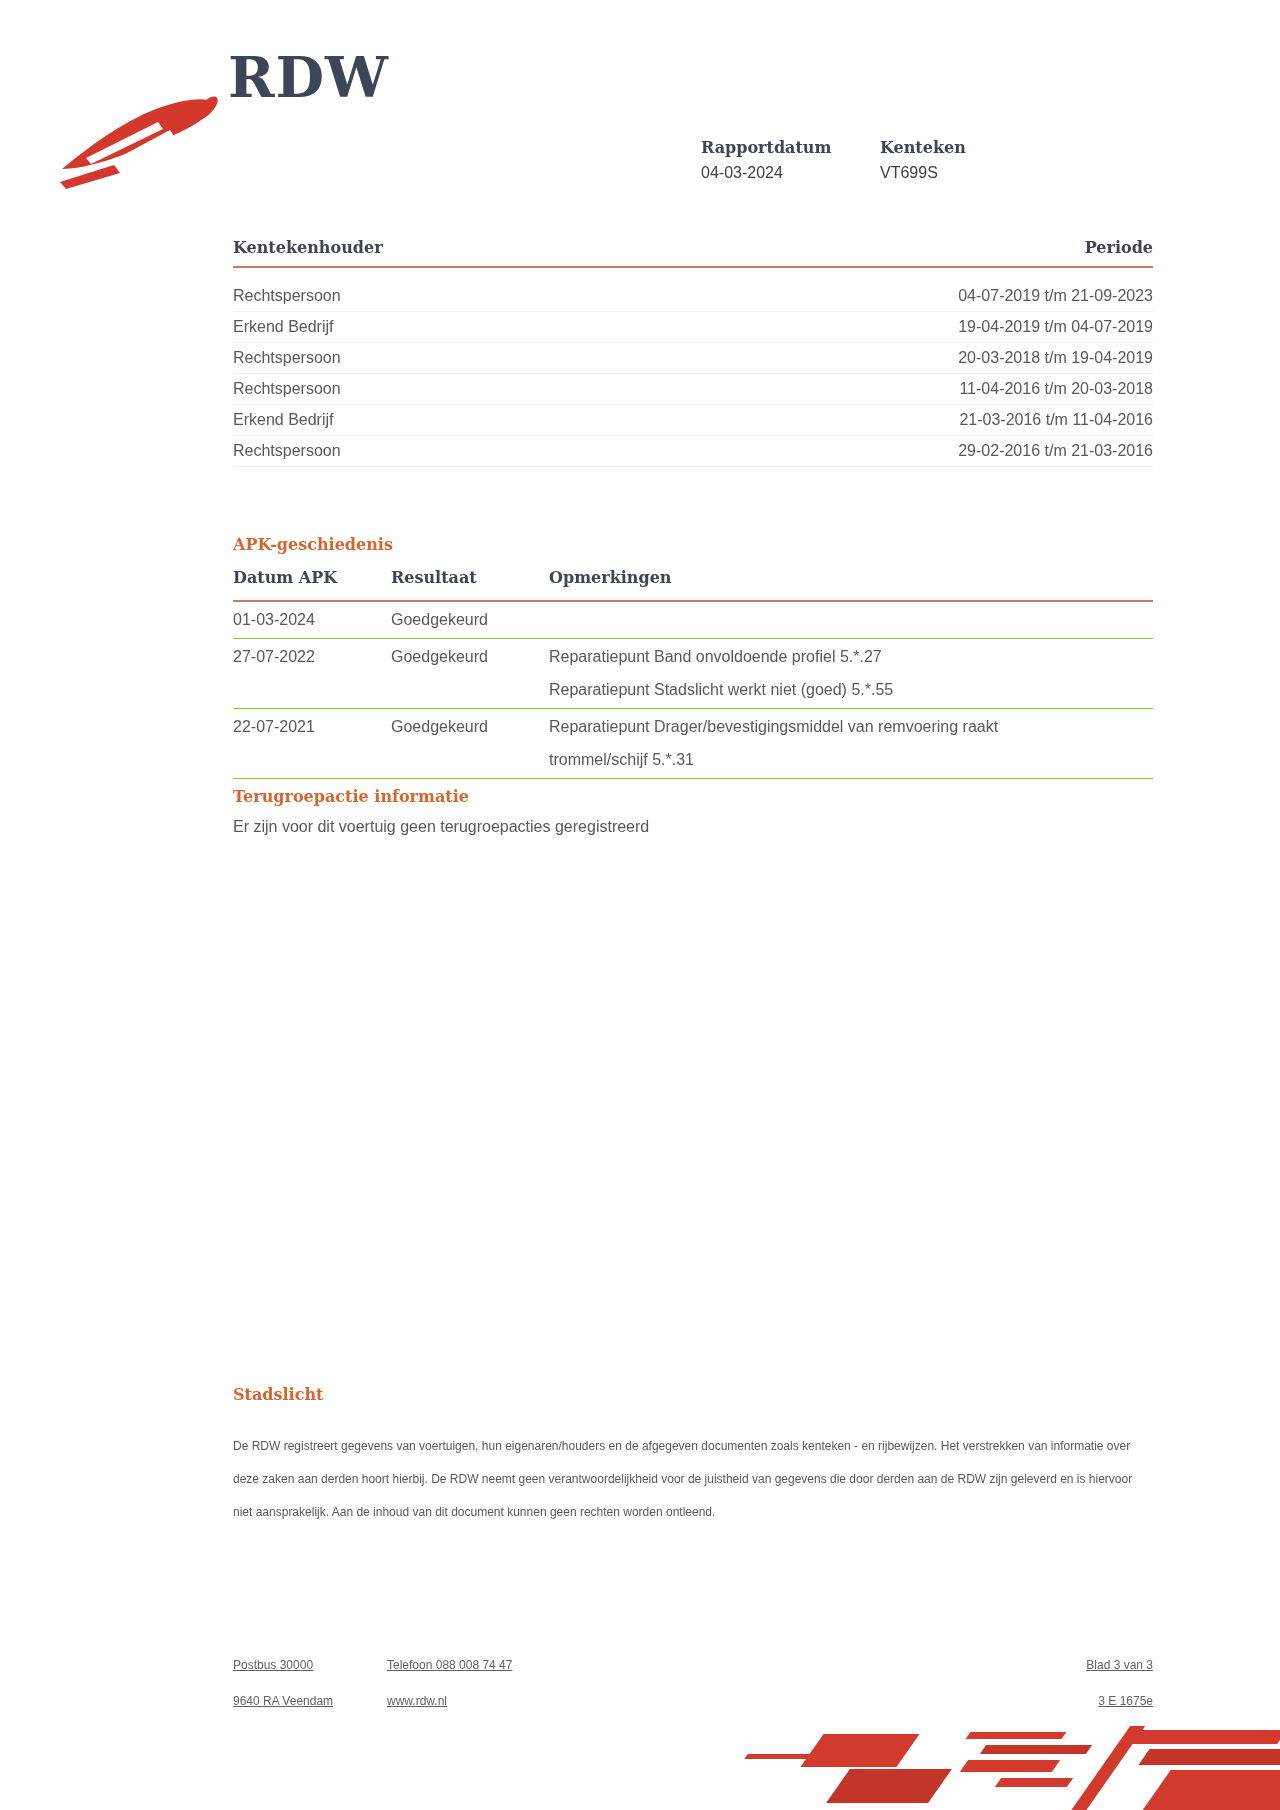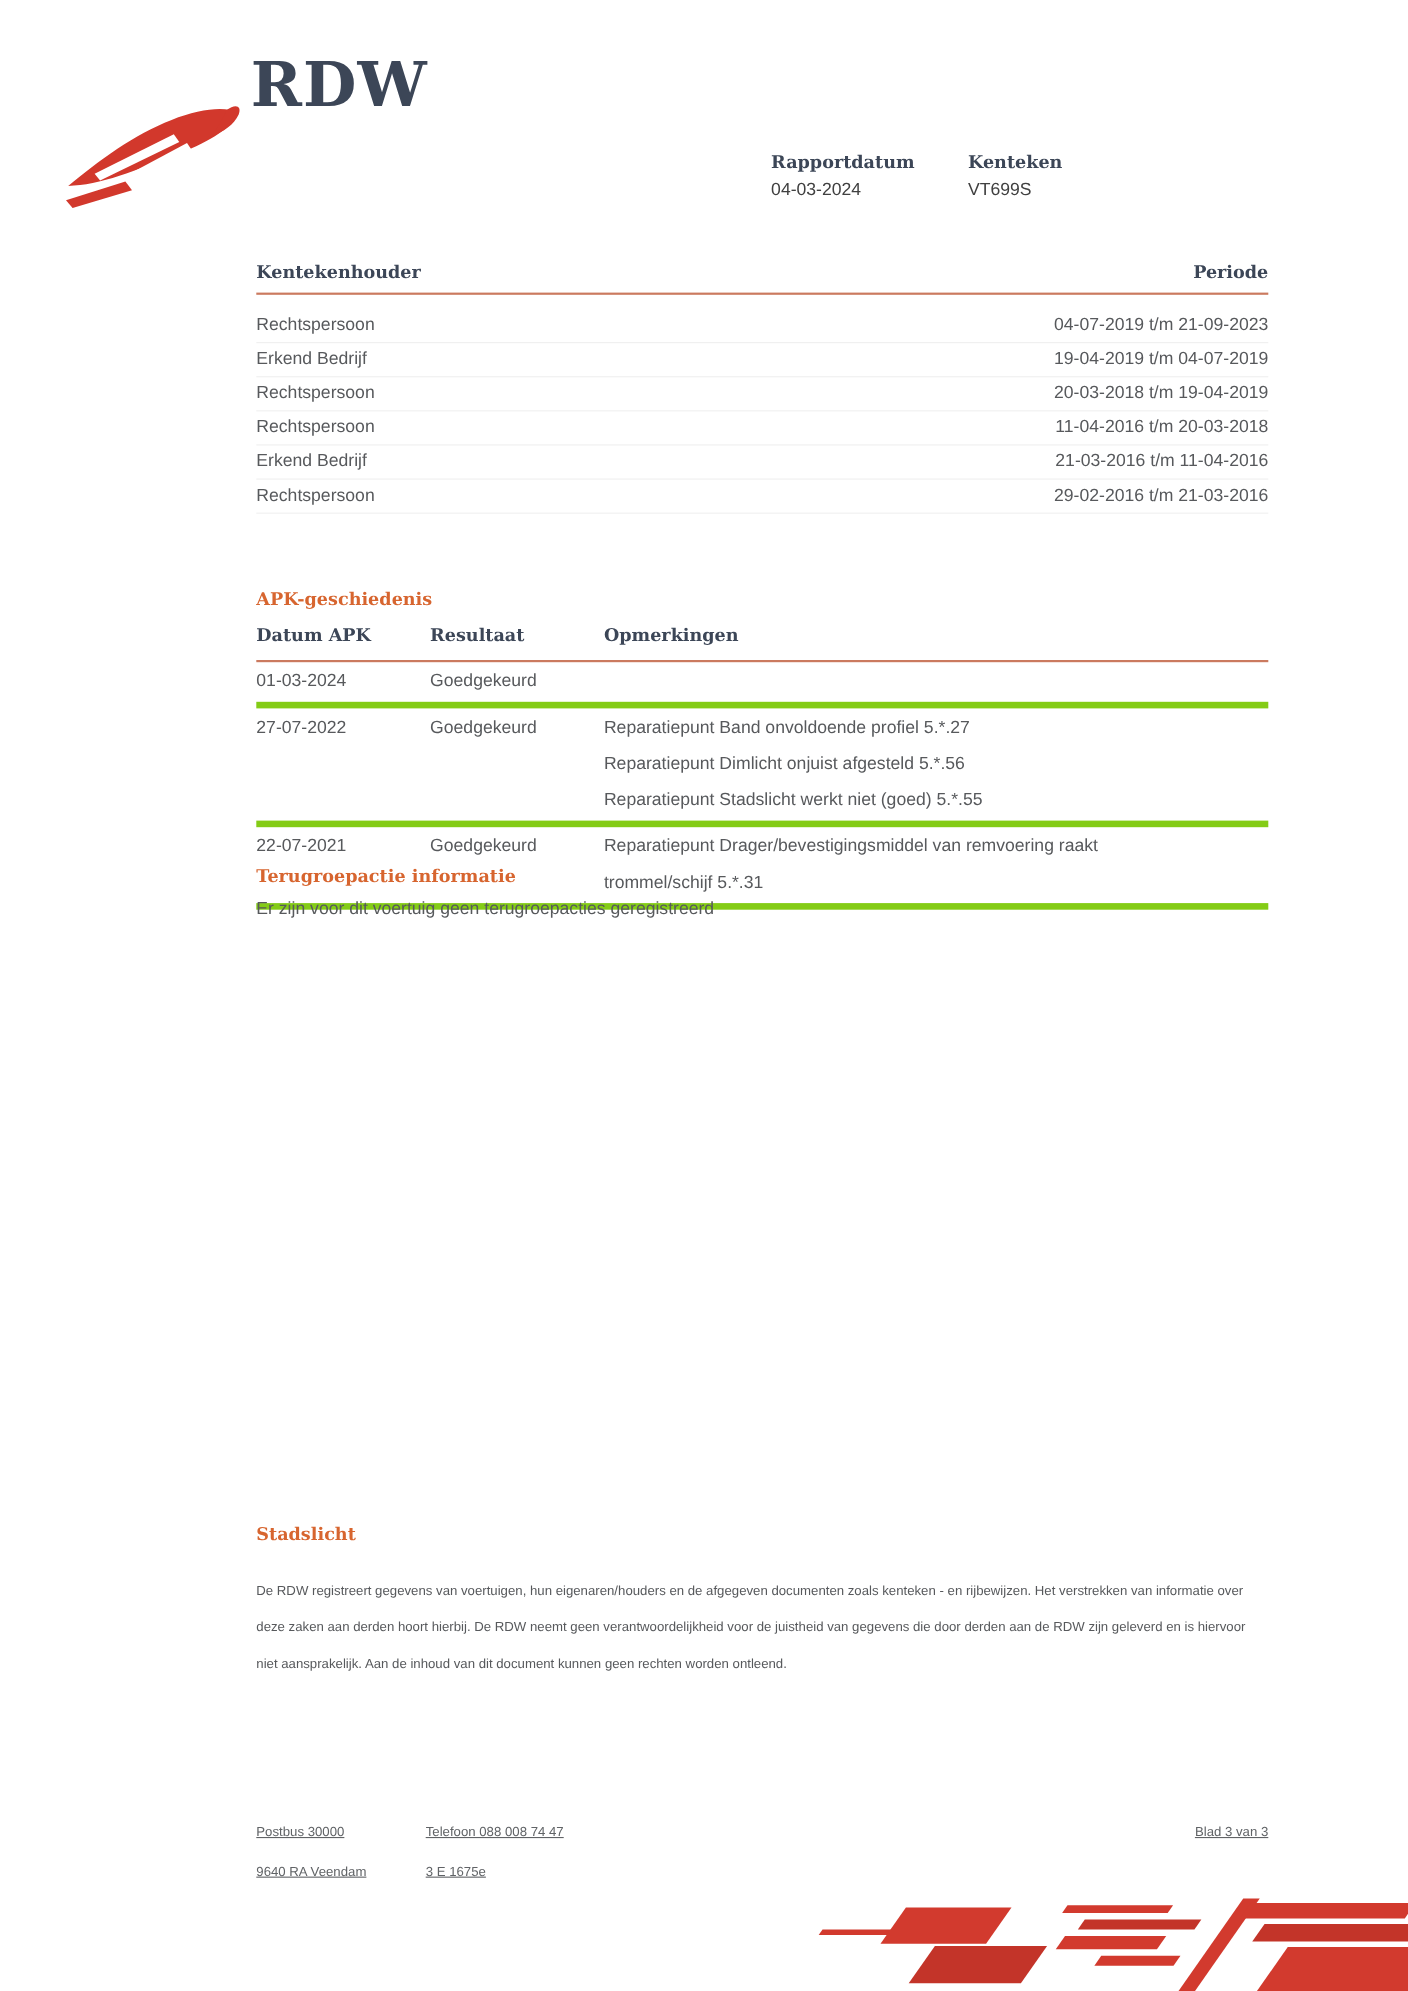--- a/index.html
+++ b/index.html
@@ -62,21 +62,21 @@
   
   .apk-section{top:535px;}
   .apk-table{margin-top:14px;}
   .apk-headrow{
     display:grid;grid-template-columns:158px 158px 1fr;
     padding-bottom:13px;border-bottom:2px solid #cb7a5f;
   }
   .apk-row{
     display:grid;grid-template-columns:158px 158px 1fr;
     padding:1px 0 2px 0;
-    border-bottom:6px solid #84cc16;
+    border-bottom:1px solid #84cc16;
     font-size:16px;color:#57595c;
   }
   .apk-cell{line-height:33px;}
   .remark{line-height:33px;max-width:500px;}
 
   
   .recall-section{top:787px;}
   .recall-text{margin-top:12px;font-size:16px;color:#57595c;}
 
   
@@ -176,21 +176,20 @@
       <div class="apk-row">
         <span class="apk-cell">01-03-2024</span>
         <span class="apk-cell">Goedgekeurd</span>
         <span class="apk-cell"></span>
       </div>
       <div class="apk-row">
         <span class="apk-cell">27-07-2022</span>
         <span class="apk-cell">Goedgekeurd</span>
         <span>
           <div class="remark">Reparatiepunt Band onvoldoende profiel 5.*.27</div>
-          <div class="remark">Reparatiepunt Dimlicht onjuist afgesteld 5.*.56</div>
           <div class="remark">Reparatiepunt Stadslicht werkt niet (goed) 5.*.55</div>
         </span>
       </div>
       <div class="apk-row">
         <span class="apk-cell">22-07-2021</span>
         <span class="apk-cell">Goedgekeurd</span>
         <span>
           <div class="remark">Reparatiepunt Drager/bevestigingsmiddel van remvoering raakt trommel/schijf 5.*.31</div>
         </span>
       </div>
@@ -208,20 +207,21 @@
   </div>
 
   <div class="content footer-section">
     <div class="footer-row">
       <span class="footer-col1">Postbus 30000</span>
       <span class="footer-col2">Telefoon 088 008 74 47</span>
       <span class="footer-col3">Blad 3 van 3</span>
     </div>
     <div class="footer-row">
       <span class="footer-col1">9640 RA Veendam</span>
+      <span class="footer-col2">www.rdw.nl</span>
       <span class="footer-col3">3 E 1675e</span>
     </div>
   </div>
 
   <div class="wing">
     <div class="b1"></div>
     <div class="b2a"></div>
     <div class="b2b dark"></div>
     <div class="b3"></div>
     <div class="b4 dark"></div>

